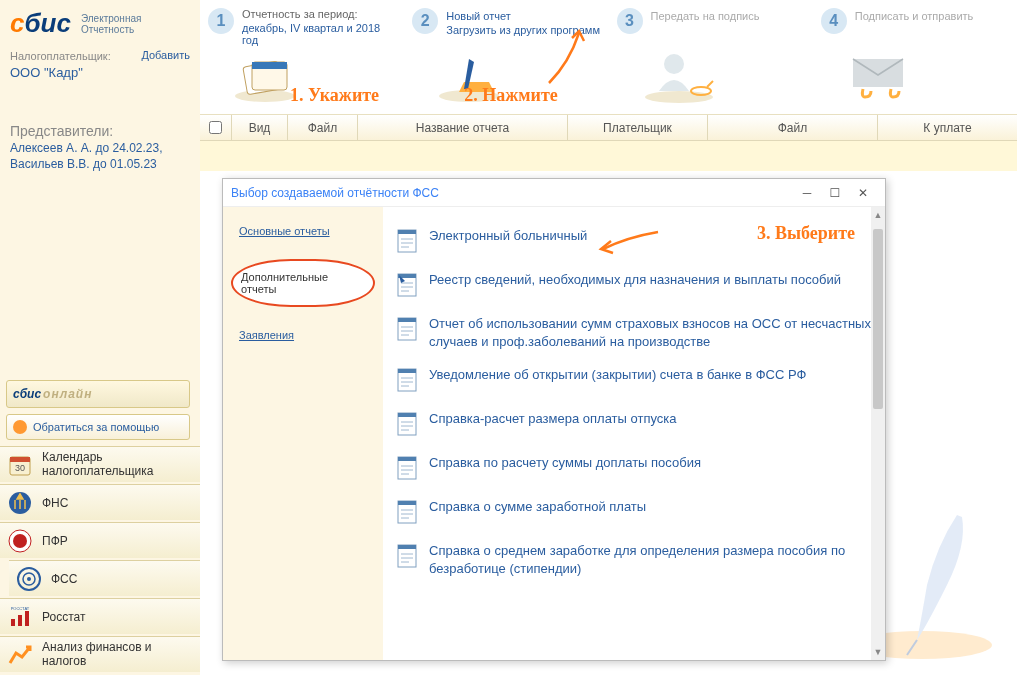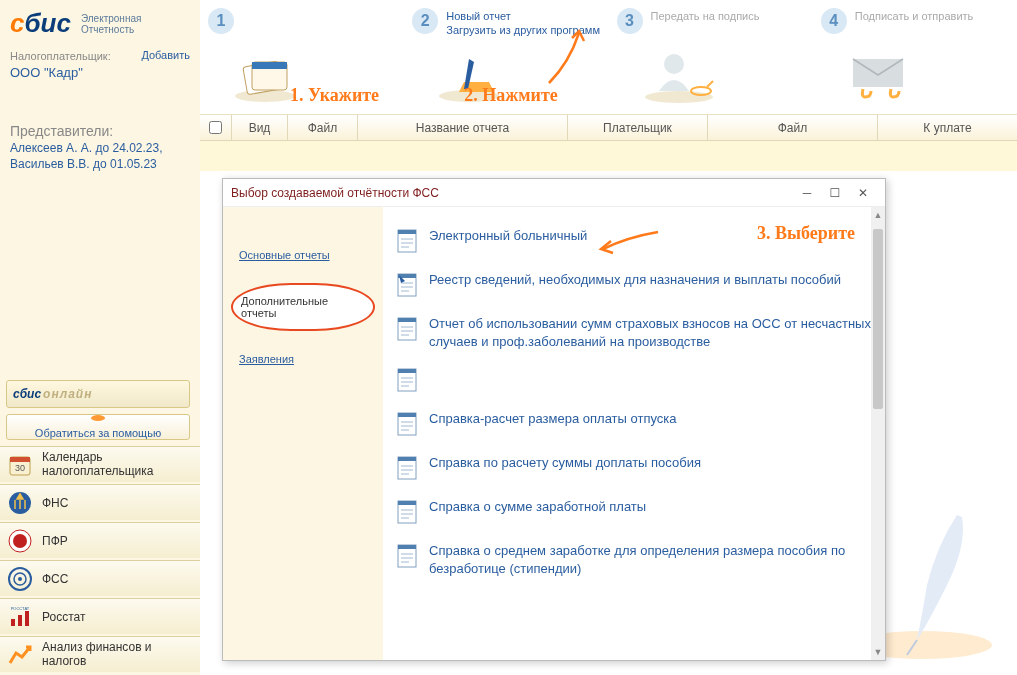--- a/index.html
+++ b/index.html
@@ -15,21 +15,21 @@
 .taxpayer-label { color: #888; font-size: 11px; margin-top: 6px; }
 .add-link { color: #2a5d9f; font-size: 11px; float: right; cursor: pointer; }
 .company { color: #2a5d9f; font-size: 13px; margin-top: 2px; }
 .reps-label { color: #888; font-size: 14px; margin-top: 43px; }
 .rep-link { color: #2a5d9f; font-size: 12px; display: block; margin-top: 2px; }
 
 .sbis-online { position: absolute; left: 6px; top: 380px; width: 184px; height: 28px; background: linear-gradient(#fff8e0,#f0e8c8); border: 1px solid #d8c888; border-radius: 3px; display: flex; align-items: center; padding: 0 6px; }
 .sbis-online-icon { font-style: italic; font-weight: bold; color: #0a3d7a; }
 .sbis-online-text { color: #c0b080; font-style: italic; font-weight: bold; margin-left: 2px; letter-spacing: 1px; }
 
-.help-btn { position: absolute; left: 6px; top: 414px; width: 184px; height: 26px; background: linear-gradient(#fff,#f8f0d8); border: 1px solid #d8c888; border-radius: 3px; display: flex; align-items: center; padding: 0 6px; color: #2a5d9f; font-size: 11px; gap: 6px; cursor: pointer; flex-direction: column; }
+.help-btn { position: absolute; left: 6px; top: 414px; width: 184px; height: 26px; background: linear-gradient(#fff,#f8f0d8); border: 1px solid #d8c888; border-radius: 3px; display: flex; align-items: center; padding: 0 6px; color: #2a5d9f; font-size: 11px; gap: 6px; cursor: pointer; }
 .help-icon { width: 14px; height: 14px; border-radius: 50%; background: #ff9933; display: inline-block; }
 
 .nav-item { position: absolute; left: 0; width: 200px; height: 36px; background: linear-gradient(#fdfaef,#f5eed0); border-top: 1px solid #ddd0a0; display: flex; align-items: center; padding: 0 8px; gap: 10px; color: #333; font-size: 12px; cursor: pointer; }
 .nav-icon { width: 24px; height: 24px; display: flex; align-items: center; justify-content: center; font-size: 16px; }
 
 
 .main { position: absolute; left: 200px; top: 0; right: 0; height: 675px; background: #fff; }
 .wizard { height: 115px; background: #fff; display: flex; padding: 8px 0; border-bottom: 1px solid #e8e0c0; }
 .wizard-step { flex: 1; display: flex; padding: 0 8px; position: relative; }
 .step-circle { width: 26px; height: 26px; border-radius: 50%; background: #d8e8f4; color: #5a8fbf; font-size: 16px; font-weight: bold; display: flex; align-items: center; justify-content: center; flex-shrink: 0; }
@@ -43,24 +43,24 @@
 .table-header { height: 26px; background: linear-gradient(#fff,#faf2d8); border-bottom: 1px solid #e0d8b8; display: flex; align-items: center; }
 .th { border-right: 1px solid #e0d8b8; height: 100%; display: flex; align-items: center; justify-content: center; color: #555; font-size: 12px; }
 .th-check { width: 32px; }
 .th-check input { margin: 0; }
 
 .table-body { height: 30px; background: #fff8d8; }
 
 
 .dialog { position: absolute; left: 222px; top: 178px; width: 664px; height: 483px; background: #fff; border: 1px solid #bbb; box-shadow: 2px 2px 8px rgba(0,0,0,0.2); }
 .dialog-titlebar { height: 28px; background: #fff; display: flex; align-items: center; padding: 0 8px; border-bottom: 1px solid #eee; }
-.dialog-title { font-size: 12px; color: #7f1d1d; flex: 1; }
+.dialog-title { font-size: 12px; color: #3b82f6; flex: 1; }
 .dialog-btn { width: 28px; height: 20px; display: flex; align-items: center; justify-content: center; color: #555; cursor: pointer; font-size: 12px; }
 .dialog-body { display: flex; height: calc(100% - 28px); }
-.dialog-nav { width: 160px; background: #fdf6e3; padding: 32px 8px; }
+.dialog-nav { width: 160px; background: #fdf6e3; padding: 8px 8px; }
 .dnav-item { padding: 10px 8px; color: #2a5d9f; font-size: 11px; text-decoration: underline; cursor: pointer; margin-bottom: 12px; }
 .dnav-item.active { background: #fff; border: 2px solid #e84920; border-radius: 50%/60%; text-decoration: none; color: #333; font-size: 11px; }
 .dialog-content { flex: 1; padding: 12px 8px; overflow-y: auto; position: relative; }
 .report-item { display: flex; align-items: flex-start; gap: 10px; padding: 8px 4px; cursor: pointer; }
 .report-icon { width: 24px; height: 28px; flex-shrink: 0; }
 .report-label { color: #2a5d9f; font-size: 13px; line-height: 1.35; }
 .scrollbar { position: absolute; right: 0; top: 28px; width: 14px; height: calc(100% - 28px); background: #f0f0f0; }
 .scroll-thumb { position: absolute; top: 22px; width: 10px; left: 2px; height: 180px; background: #c8c8c8; border-radius: 2px; }
 .scroll-arrow { position: absolute; width: 14px; height: 16px; display: flex; align-items: center; justify-content: center; color: #888; font-size: 9px; cursor: pointer; }
 
@@ -120,21 +120,21 @@
   </div>
   <div class="nav-item" style="top:522px;">
     <span class="nav-icon">
       <svg width="24" height="24" viewBox="0 0 24 24">
           <circle cx="12" cy="12" r="11" fill="#fff" stroke="#c02020"></circle>
           <circle cx="12" cy="12" r="7" fill="#c02020"></circle>
         </svg>
     </span>
     <span>ПФР</span>
   </div>
-  <div class="nav-item" style="top:560px;">
+  <div class="nav-item" style="top:560px;margin-left:9px;">
     <span class="nav-icon">
       <svg width="24" height="24" viewBox="0 0 24 24">
           <circle cx="12" cy="12" r="11" fill="none" stroke="#2a5d9f" stroke-width="2"></circle>
           <circle cx="12" cy="12" r="6" fill="none" stroke="#2a5d9f" stroke-width="1.5"></circle>
           <circle cx="12" cy="12" r="2" fill="#2a5d9f"></circle>
         </svg>
     </span>
     <span>ФСС</span>
   </div>
   <div class="nav-item" style="top:636px;">
@@ -156,20 +156,24 @@
         </svg>
     </span>
     <span>Росстат</span>
   </div>
 </div>
 
 <div class="main">
   <div class="wizard">
     <div class="wizard-step">
       <div class="step-circle">1</div>
+      <div class="step-text">
+        <div class="step-title">Отчетность за период:</div>
+        <div class="step-link">декабрь, IV квартал и 2018 год</div>
+      </div>
       <svg class="step-graphic" width="70" height="50" viewBox="0 0 70 50">
           <ellipse cx="35" cy="42" rx="30" ry="6" fill="#f0e8d0"></ellipse>
           <rect x="15" y="10" width="35" height="28" rx="3" fill="#fff" stroke="#c0a060" transform="rotate(-10 32 24)"></rect>
           <rect x="22" y="8" width="35" height="28" rx="3" fill="#fff8e8" stroke="#c0a060"></rect>
           <rect x="22" y="8" width="35" height="7" fill="#3878b8"></rect>
         </svg>
       <div class="hand-note" style="left:90px;">1. Укажите</div>
     </div>
     <div class="wizard-step">
       <div class="step-circle">2</div>
@@ -296,20 +300,21 @@
           <span class="report-label">Отчет об использовании сумм страховых взносов на ОСС от несчастных случаев и проф.заболеваний на производстве</span>
         </div>
         <div class="report-item">
           <svg class="report-icon" width="24" height="28" viewBox="0 0 24 28">
             <rect x="3" y="3" width="18" height="22" fill="#fff" stroke="#80a0c0"></rect>
             <rect x="3" y="3" width="18" height="4" fill="#5080b0"></rect>
             <line x1="6" y1="12" x2="18" y2="12" stroke="#a0b8d0"></line>
             <line x1="6" y1="16" x2="18" y2="16" stroke="#a0b8d0"></line>
             <line x1="6" y1="20" x2="14" y2="20" stroke="#a0b8d0"></line>
           </svg>
+          <span class="report-label">Уведомление об открытии (закрытии) счета в банке в ФСС РФ</span>
         </div>
         <div class="report-item">
           <svg class="report-icon" width="24" height="28" viewBox="0 0 24 28">
             <rect x="3" y="3" width="18" height="22" fill="#fff" stroke="#80a0c0"></rect>
             <rect x="3" y="3" width="18" height="4" fill="#5080b0"></rect>
             <line x1="6" y1="12" x2="18" y2="12" stroke="#a0b8d0"></line>
             <line x1="6" y1="16" x2="18" y2="16" stroke="#a0b8d0"></line>
             <line x1="6" y1="20" x2="14" y2="20" stroke="#a0b8d0"></line>
           </svg>
           <span class="report-label">Справка-расчет размера оплаты отпуска</span>

